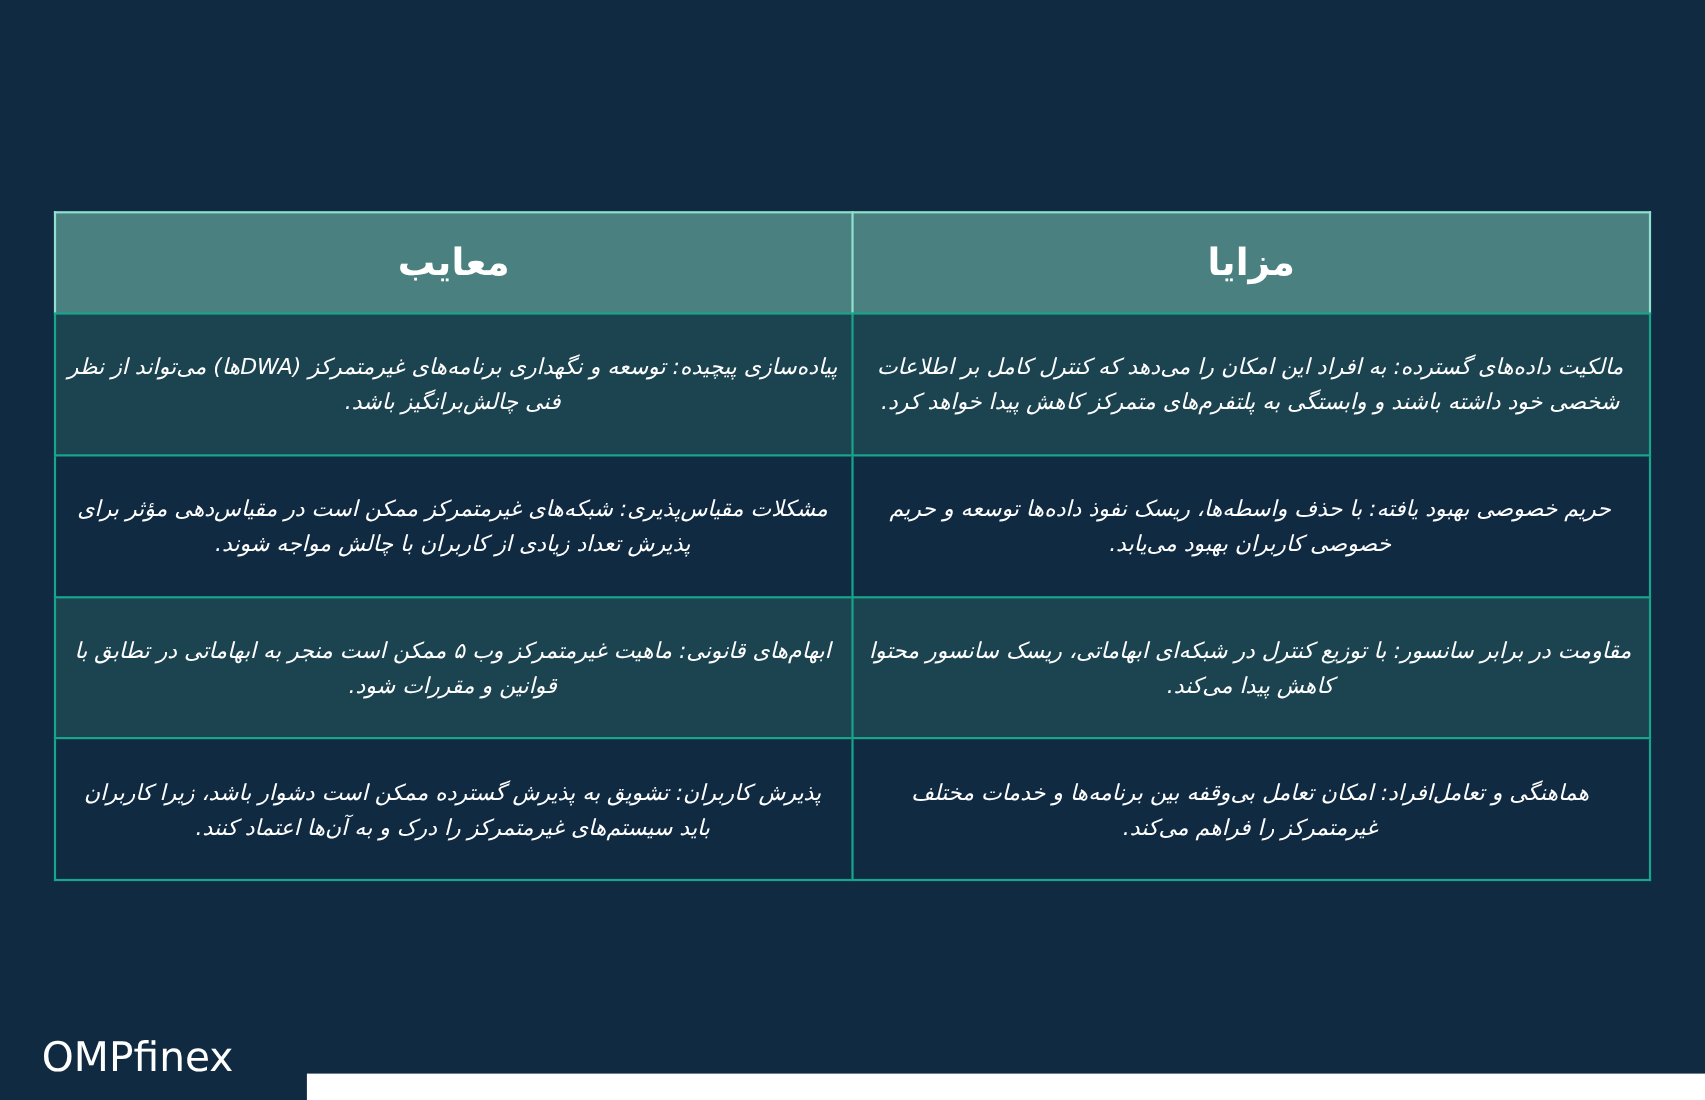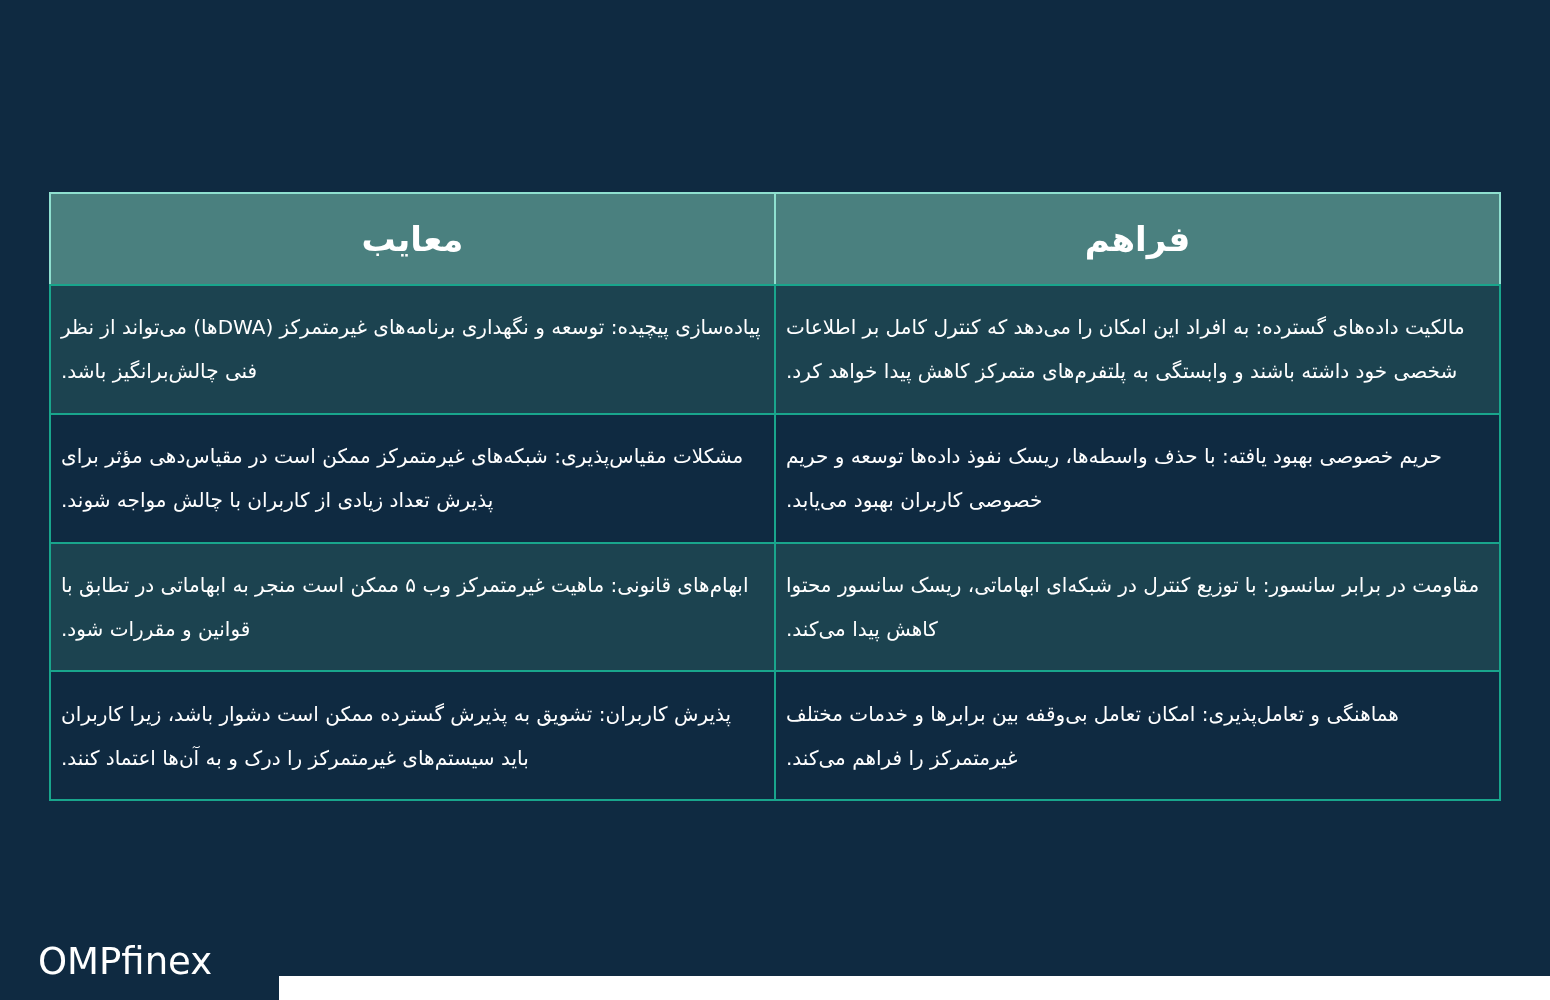--- a/index.html
+++ b/index.html
@@ -38,23 +38,24 @@
       font-size: 34px;
       font-weight: bold;
       border-top-color: #8fe0d0;
       border-left-color: #8fe0d0;
       border-right-color: #8fe0d0;
     }
     td {
       height: 126px;
       padding: 0 12px 0 10px;
       font-size: 20px;
-      line-height: 44px;
-      text-align: left;
+      line-height: 32px;
+      text-align: center;
       vertical-align: middle;
+      font-style: italic;
     }
     tr.row-dark td { background: #0f2a41; margin-left: 45px; }
     tr.row-teal td { background: #1c4350; }
     .logo {
       position: absolute;
       left: 38px;
       top: 940px;
       font-family: "DejaVu Sans", sans-serif;
       font-weight: normal;
       font-size: 37px;
@@ -72,39 +73,39 @@
       background: #ffffff;
     }
   </style>
 </head>
 <body>
 
 <div class="table-wrap">
   <table>
     <thead>
       <tr>
-        <th>فراهم</th>
+        <th>مزایا</th>
         <th>معایب</th>
       </tr>
     </thead>
     <tbody>
       <tr class="row-teal">
         <td>مالکیت داده‌های گسترده: به افراد این امکان را می‌دهد که کنترل کامل بر اطلاعات شخصی خود داشته باشند و وابستگی به پلتفرم‌های متمرکز کاهش پیدا خواهد کرد.</td>
         <td>پیاده‌سازی پیچیده: توسعه و نگهداری برنامه‌های غیرمتمرکز (DWAها) می‌تواند از نظر فنی چالش‌برانگیز باشد.</td>
       </tr>
       <tr class="row-dark">
         <td>حریم خصوصی بهبود یافته: با حذف واسطه‌ها، ریسک نفوذ داده‌ها توسعه و حریم خصوصی کاربران بهبود می‌یابد.</td>
         <td>مشکلات مقیاس‌پذیری: شبکه‌های غیرمتمرکز ممکن است در مقیاس‌دهی مؤثر برای پذیرش تعداد زیادی از کاربران با چالش مواجه شوند.</td>
       </tr>
       <tr class="row-teal">
         <td>مقاومت در برابر سانسور: با توزیع کنترل در شبکه‌ای ابهاماتی، ریسک سانسور محتوا کاهش پیدا می‌کند.</td>
         <td>ابهام‌های قانونی: ماهیت غیرمتمرکز وب ۵ ممکن است منجر به ابهاماتی در تطابق با قوانین و مقررات شود.</td>
       </tr>
       <tr class="row-dark">
-        <td>هماهنگی و تعامل‌پذیری: امکان تعامل بی‌وقفه بین برابر‌ها و خدمات مختلف غیرمتمرکز را فراهم می‌کند.</td>
+        <td>هماهنگی و تعامل‌افراد: امکان تعامل بی‌وقفه بین برنامه‌ها و خدمات مختلف غیرمتمرکز را فراهم می‌کند.</td>
         <td>پذیرش کاربران: تشویق به پذیرش گسترده ممکن است دشوار باشد، زیرا کاربران باید سیستم‌های غیرمتمرکز را درک و به آن‌ها اعتماد کنند.</td>
       </tr>
     </tbody>
   </table>
 </div>
 
 <div class="logo"><span>OMPf</span><span class="accent">i</span><span>nex</span></div>
 
 <div class="bottom-strip"></div>
 

